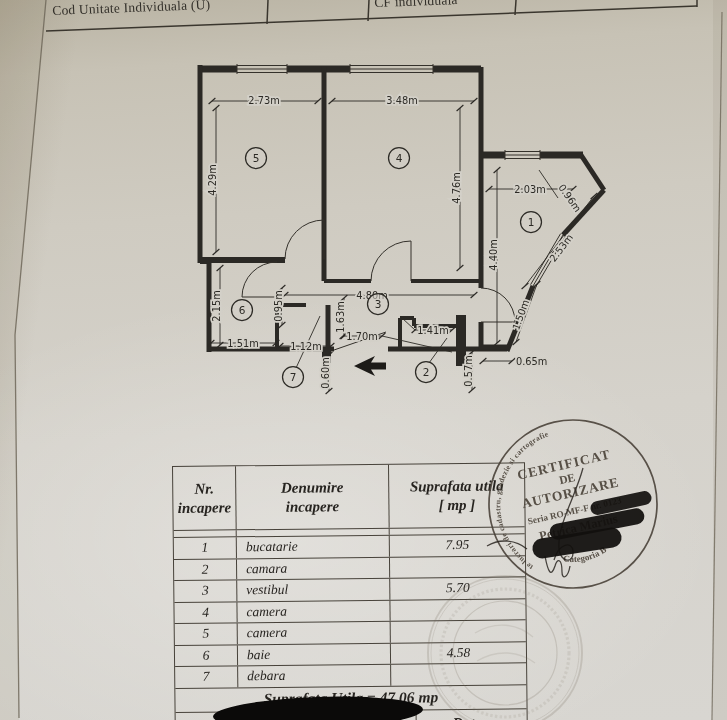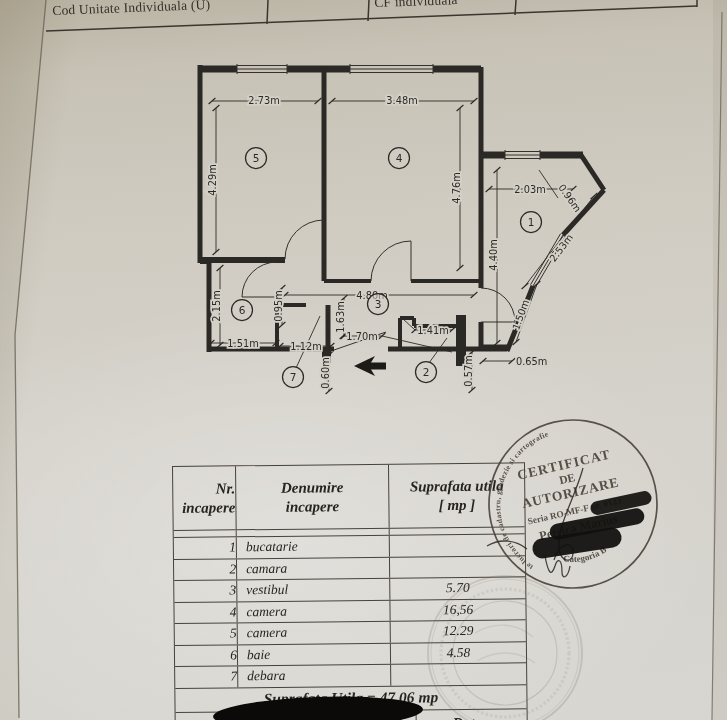--- a/index.html
+++ b/index.html
@@ -21,21 +21,21 @@
   .hdr-c3{left:374px;top:-5px;transform:rotate(-2deg);transform-origin:left top;}
   
   .area-table{
     position:absolute;left:172px;top:466px;width:353px;
     transform:rotate(-0.6deg);transform-origin:top left;
     color:#272420;font-style:italic;
   }
   .tbl{border:1.7px solid #47423a;}
   .trow{display:flex;border-top:1.3px solid #47423a;}
   .trow.first{border-top:none;}
-  .c1{width:62px;flex:none;text-align:center;border-right:1.4px solid #47423a;align-items:flex-end;}
+  .c1{width:62px;flex:none;text-align:center;border-right:1.4px solid #47423a;}
   .c2{width:153px;flex:none;text-align:left;padding-left:9px;box-sizing:border-box;border-right:1.4px solid #47423a;}
   .c3{flex:1;text-align:center;}
   .hrow{height:63px;display:flex;align-items:center;font-weight:bold;font-size:15px;line-height:1.22;}
   .hrow .c1,.hrow .c2,.hrow .c3{align-self:stretch;display:flex;flex-direction:column;justify-content:center;}
   .hrow .c2{padding-left:0;text-align:center;}
   .gaprow{height:6px;}
   .drow{height:20.5px;font-size:13.5px;display:flex;align-items:center;}
   .drow .c1,.drow .c2,.drow .c3{align-self:stretch;display:flex;flex-direction:column;justify-content:center;}
   .drow .c2{text-align:left;}
   .totrow{height:23px;display:flex;align-items:center;justify-content:center;
@@ -84,39 +84,38 @@
       </div>
     </div>
     <div class="trow gaprow">
       <div class="c1"></div>
         <div class="c2"></div>
         <div class="c3"></div>
     </div>
     <div class="trow drow">
       <div class="c1">1</div>
       <div class="c2">bucatarie</div>
+      <div class="c3">7.95</div>
     </div>
     <div class="trow drow">
       <div class="c1">2</div>
       <div class="c2">camara</div>
     </div>
     <div class="trow drow">
       <div class="c1">3</div>
       <div class="c2">vestibul</div>
       <div class="c3">5.70</div>
     </div>
     <div class="trow drow">
       <div class="c1">4</div>
       <div class="c2">camera</div>
-      <div class="c3">16,56</div>
     </div>
     <div class="trow drow">
       <div class="c1">5</div>
       <div class="c2">camera</div>
-      <div class="c3">12.29</div>
     </div>
     <div class="trow drow">
       <div class="c1">6</div>
       <div class="c2">baie</div>
       <div class="c3">4.58</div>
     </div>
     <div class="trow drow">
       <div class="c1">7</div>
       <div class="c2">debara</div>
     </div>

